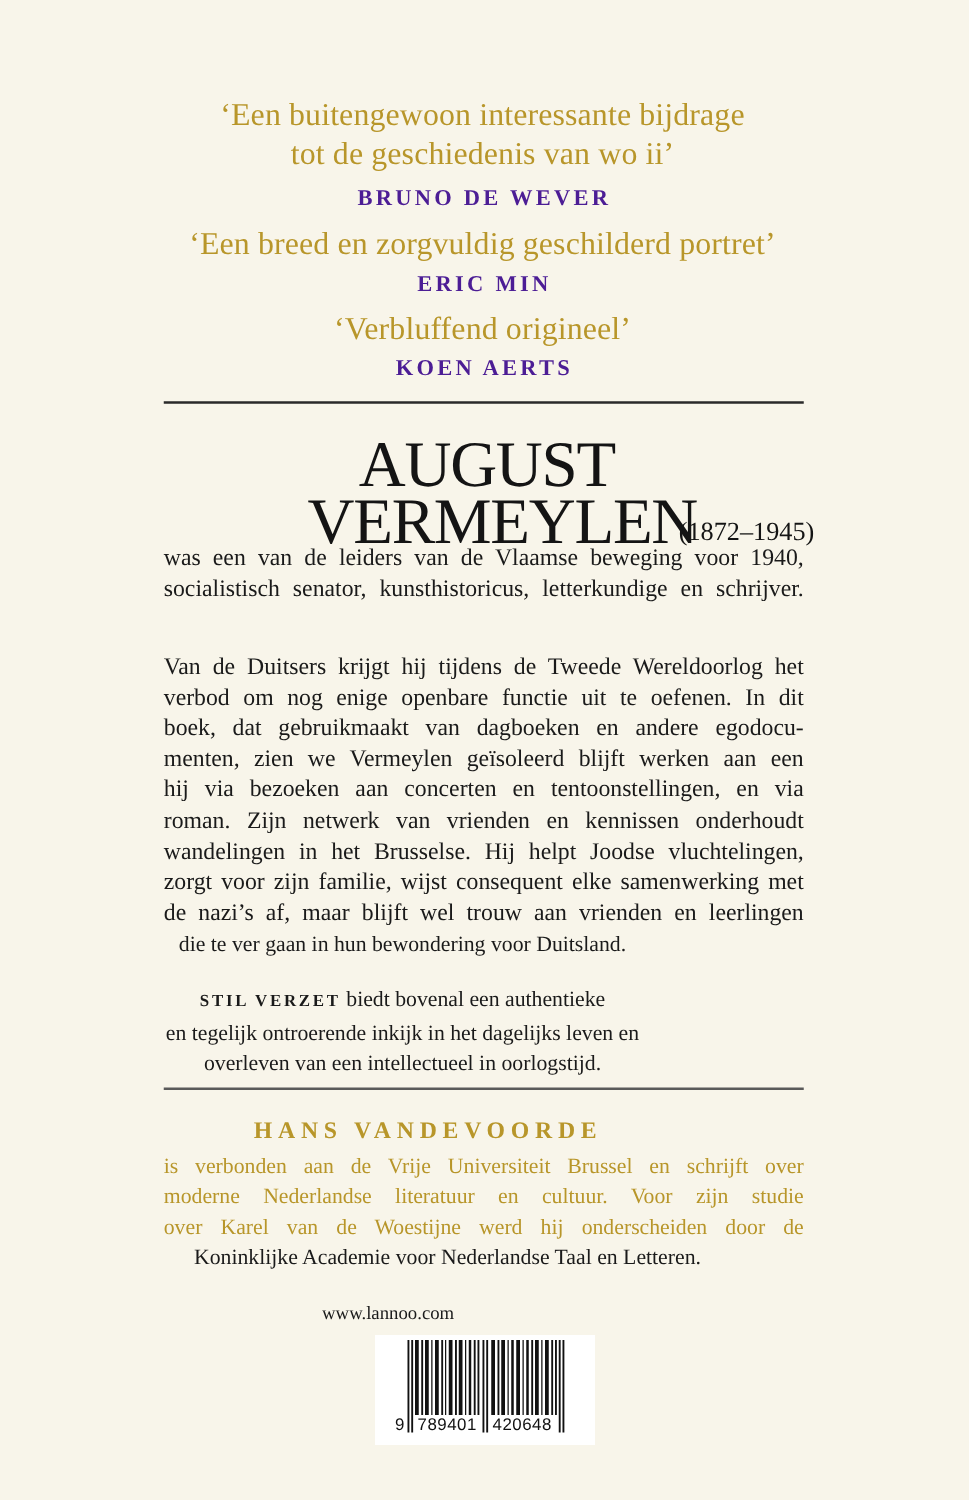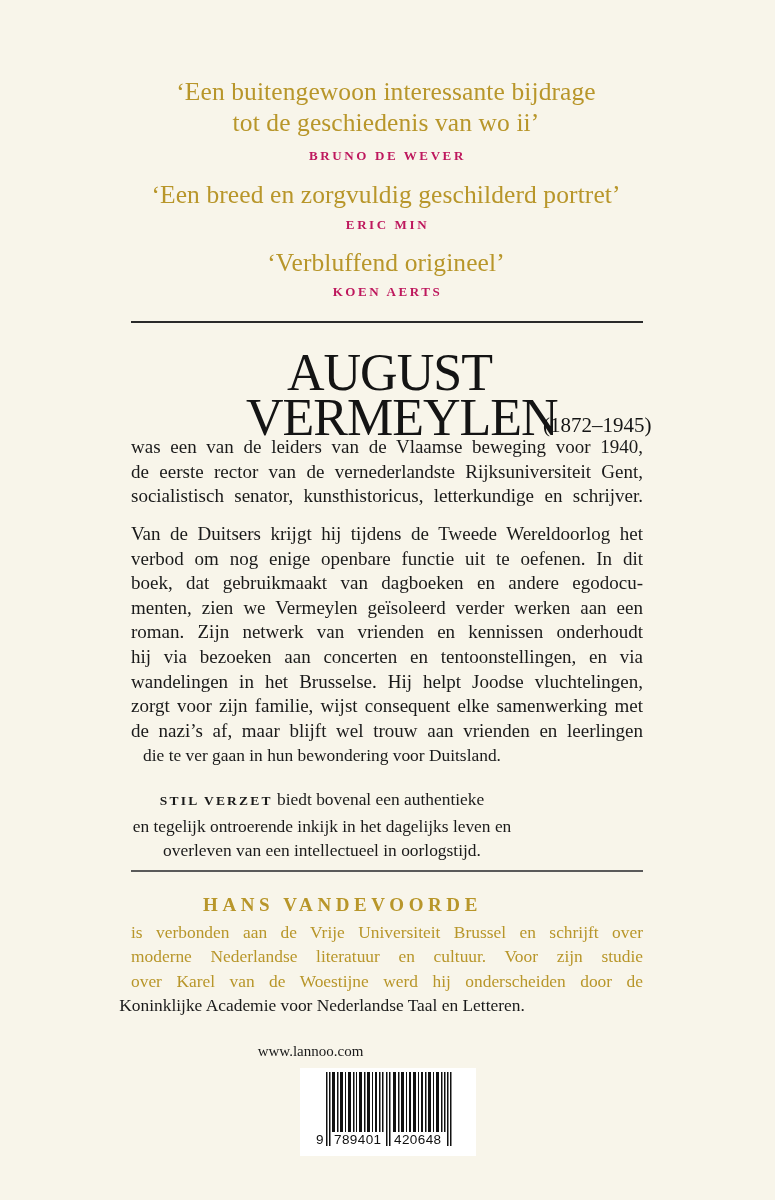--- a/index.html
+++ b/index.html
@@ -10,21 +10,21 @@
     color: #1a1a1a;
     position: relative;
   }
   .gold { color: #b8962a; }
   .quote {
     position: absolute; left: 0; width: 772px; text-align: center;
     font-size: 25.5px; line-height: 31px; letter-spacing: 0.1px;
   }
   .smallcaps-name {
     position: absolute; left: 0; width: 775px; text-align: center;
-    font-size: 13px; letter-spacing: 2.6px; font-weight: bold; color: #be185d;
+    font-size: 18px; letter-spacing: 2.6px; font-weight: bold; color: #4c1d95;
   }
   .divider {
     position: absolute; left: 131px; width: 512px; height: 2px;
     background: #2a2a2a;
   }
   .divider.second { background: #5a5a5a; }
   .title-line {
     position: absolute; font-size: 52px; line-height: 52px; letter-spacing: -1px;
     color: #141414;
   }
@@ -77,52 +77,51 @@
 <div class="smallcaps-name" style="top:284px;">KOEN AERTS</div>
 
 <div class="divider" style="top:321px;"></div>
 
 <div class="title-line" style="left:287px; top:347px;">AUGUST</div>
 <div class="title-line" style="left:246px; top:392px;">VERMEYLEN</div>
 <div class="dates" style="left:543px; top:413px;">(1872–1945)</div>
 
 <div class="body-text" style="top:435px;">
   <span class="body-line">was een van de leiders van de Vlaamse beweging voor 1940,</span>
-  <span class="body-line">de eerste rector van de vernederlandste Rijksuniversiteit Gent,</span>
   <span class="body-line">socialistisch senator, kunsthistoricus, letterkundige en schrijver.</span>
 </div>
 
 <div class="body-text" style="top:522px;">
   <span class="body-line">Van de Duitsers krijgt hij tijdens de Tweede Wereldoorlog het</span>
   <span class="body-line">verbod om nog enige openbare functie uit te oefenen. In dit</span>
   <span class="body-line">boek, dat gebruikmaakt van dagboeken en andere egodocu-</span>
-  <span class="body-line">menten, zien we Vermeylen geïsoleerd verder werken aan een</span>
+  <span class="body-line">menten, zien we Vermeylen geïsoleerd blijft werken aan een</span>
+  <span class="body-line">hij via bezoeken aan concerten en tentoonstellingen, en via</span>
   <span class="body-line">roman. Zijn netwerk van vrienden en kennissen onderhoudt</span>
-  <span class="body-line">hij via bezoeken aan concerten en tentoonstellingen, en via</span>
   <span class="body-line">wandelingen in het Brusselse. Hij helpt Joodse vluchtelingen,</span>
   <span class="body-line">zorgt voor zijn familie, wijst consequent elke samenwerking met</span>
   <span class="body-line">de nazi’s af, maar blijft wel trouw aan vrienden en leerlingen</span>
 </div>
 <div class="centered-para" style="top:743px;">die te ver gaan in hun bewondering voor Duitsland.</div>
 
 <div class="centered-para" style="top:787px;">
   <div><span class="sc">STIL VERZET</span><span> biedt bovenal een authentieke</span></div>
   <div>en tegelijk ontroerende inkijk in het dagelijks leven en</div>
   <div>overleven van een intellectueel in oorlogstijd.</div>
 </div>
 
 <div class="divider second" style="top:870px;"></div>
 
 <div class="author-name gold" style="top:894px;">HANS VANDEVOORDE</div>
 <div class="author-bio gold" style="top:920px;">
   <span class="body-line">is verbonden aan de Vrije Universiteit Brussel en schrijft over</span>
   <span class="body-line">moderne Nederlandse literatuur en cultuur. Voor zijn studie</span>
   <span class="body-line">over Karel van de Woestijne werd hij onderscheiden door de</span>
 </div>
-<div class="centered-para gold" style="top:993px;">Koninklijke Academie voor Nederlandse Taal en Letteren.</div>
+<div class="centered-para gold" style="top:993px;padding-left:36px;">Koninklijke Academie voor Nederlandse Taal en Letteren.</div>
 
 <div class="url">www.lannoo.com</div>
 
 <div class="barcode-box">
   <svg width="176" height="88" viewBox="0 0 176 88" style="position:absolute;left:0;top:0;">
     <g fill="#111">
       <rect x="26" y="4" width="1.5" height="74"></rect>
       <rect x="29" y="4" width="1.5" height="74"></rect>
       <rect x="32" y="4" width="3" height="60"></rect>
       <rect x="37" y="4" width="1.5" height="60"></rect>

